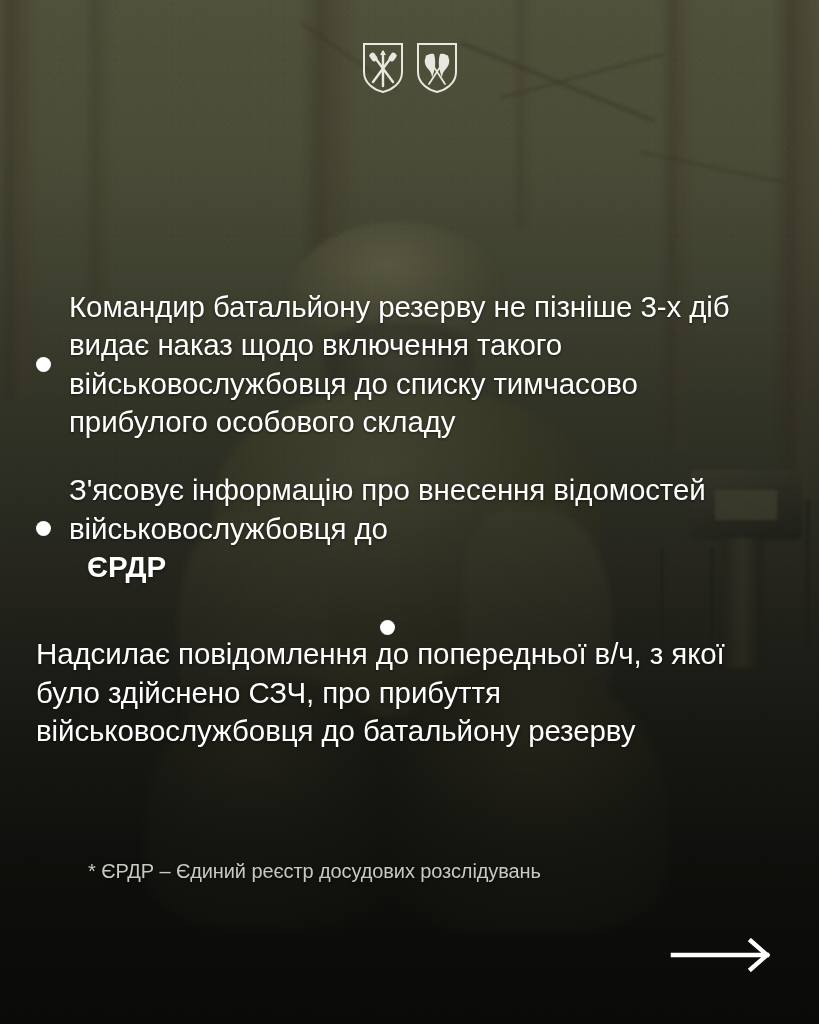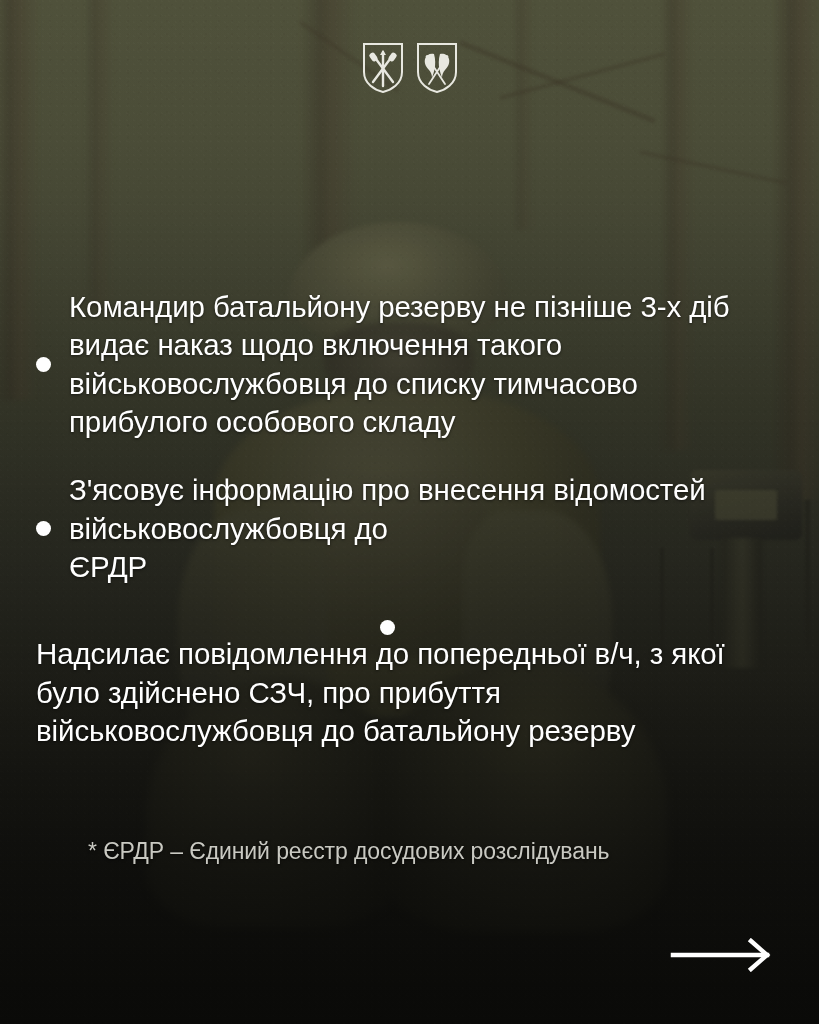--- a/index.html
+++ b/index.html
@@ -192,26 +192,26 @@
     margin-right:18px;
   }
   .bullet-text {
     color:#ffffff;
     font-size:29.5px;
     line-height:1.30;
     font-weight:normal;
     letter-spacing:-0.1px;
     text-shadow:0 1px 3px rgba(0,0,0,.55);
   }
-  .bullet-text .strong { font-weight:normal; display:block; }
+  .bullet-text .strong { font-weight:bold; display:block;margin-left:18px; }
 
   .footnote {
-    position:absolute; left:88px; top:836px; width:640px;
+    position:absolute; left:88px; top:858px; width:640px;
     color:#c9c9c2;
-    font-size:23px;
+    font-size:20px;
     line-height:1.33;
     letter-spacing:-0.1px;
     text-shadow:0 1px 3px rgba(0,0,0,.6);
   }
 
   .next-arrow {
     position:absolute; right:42px; top:938px;
   }
 </style>
 </head>

